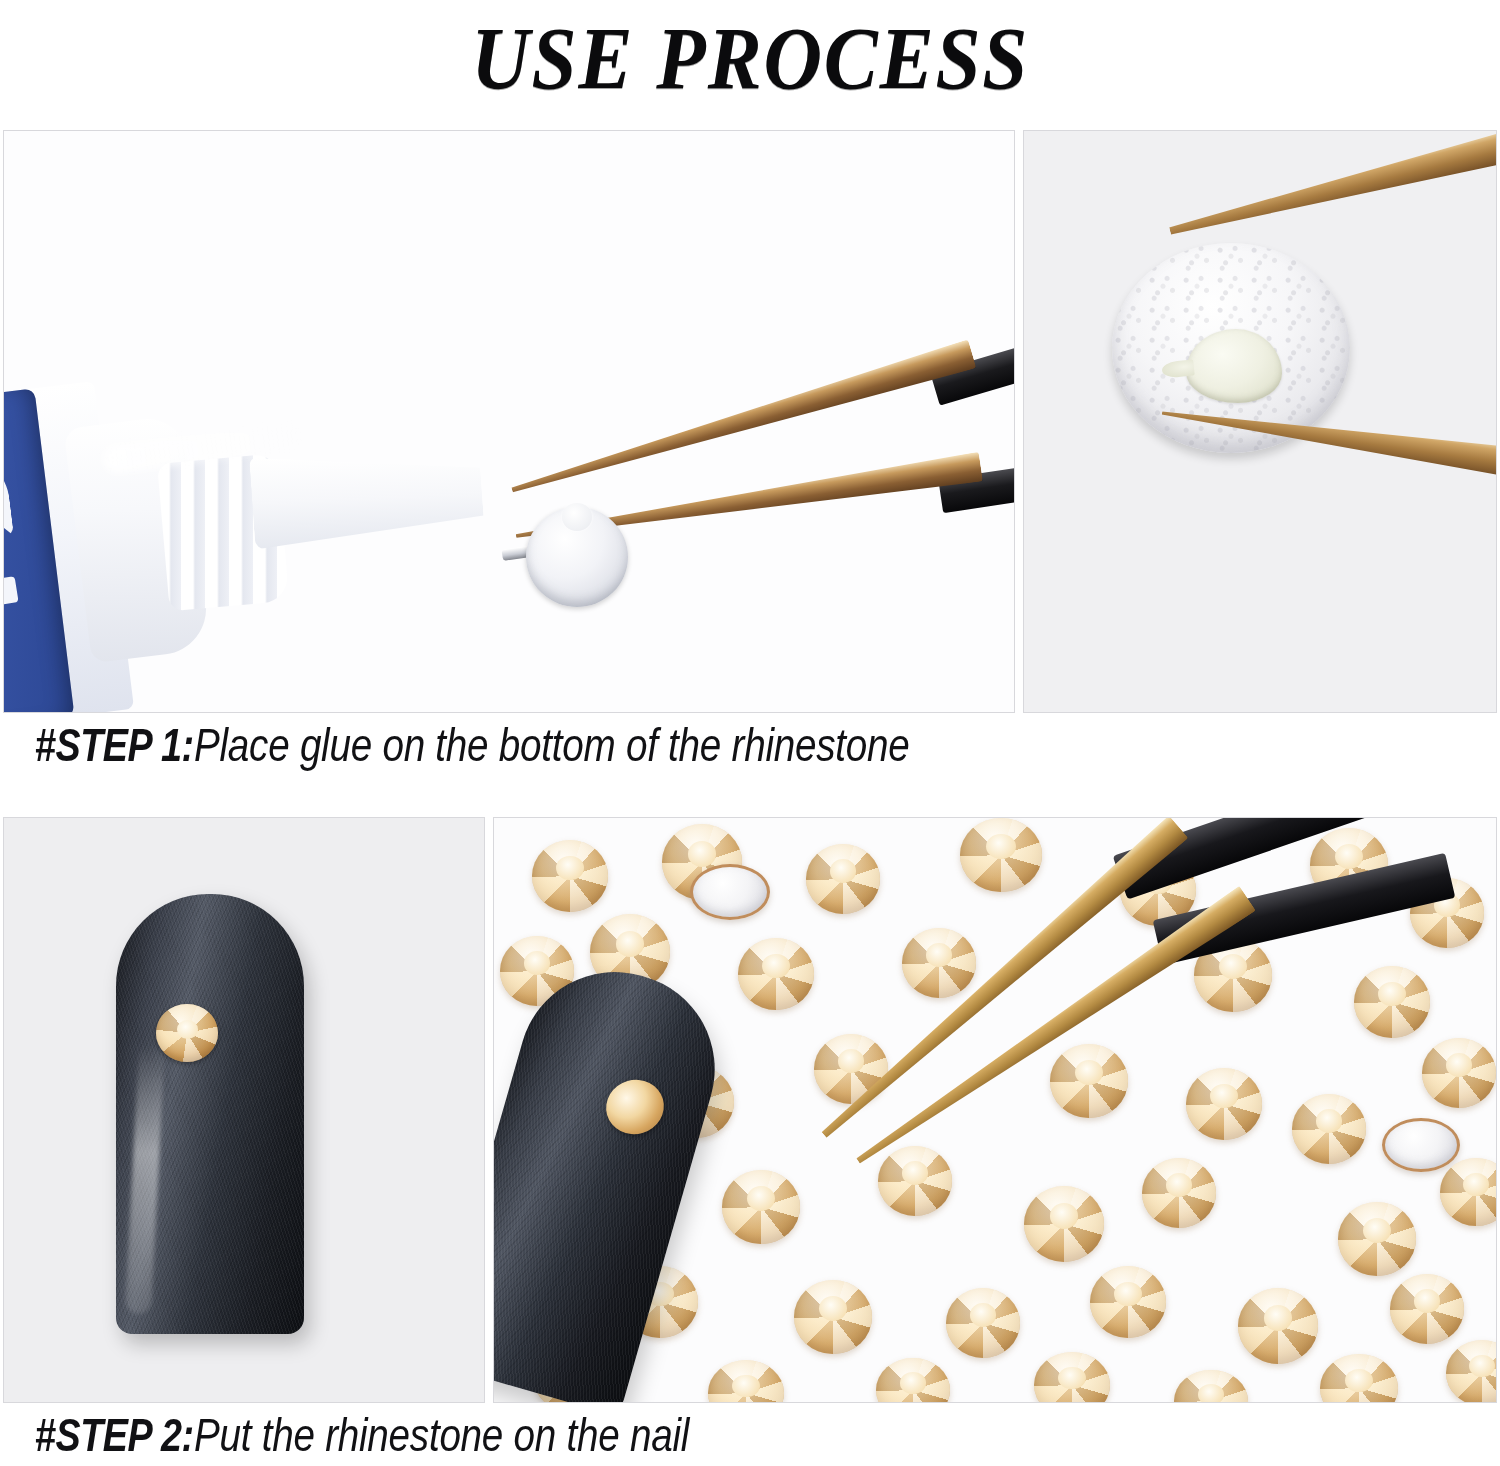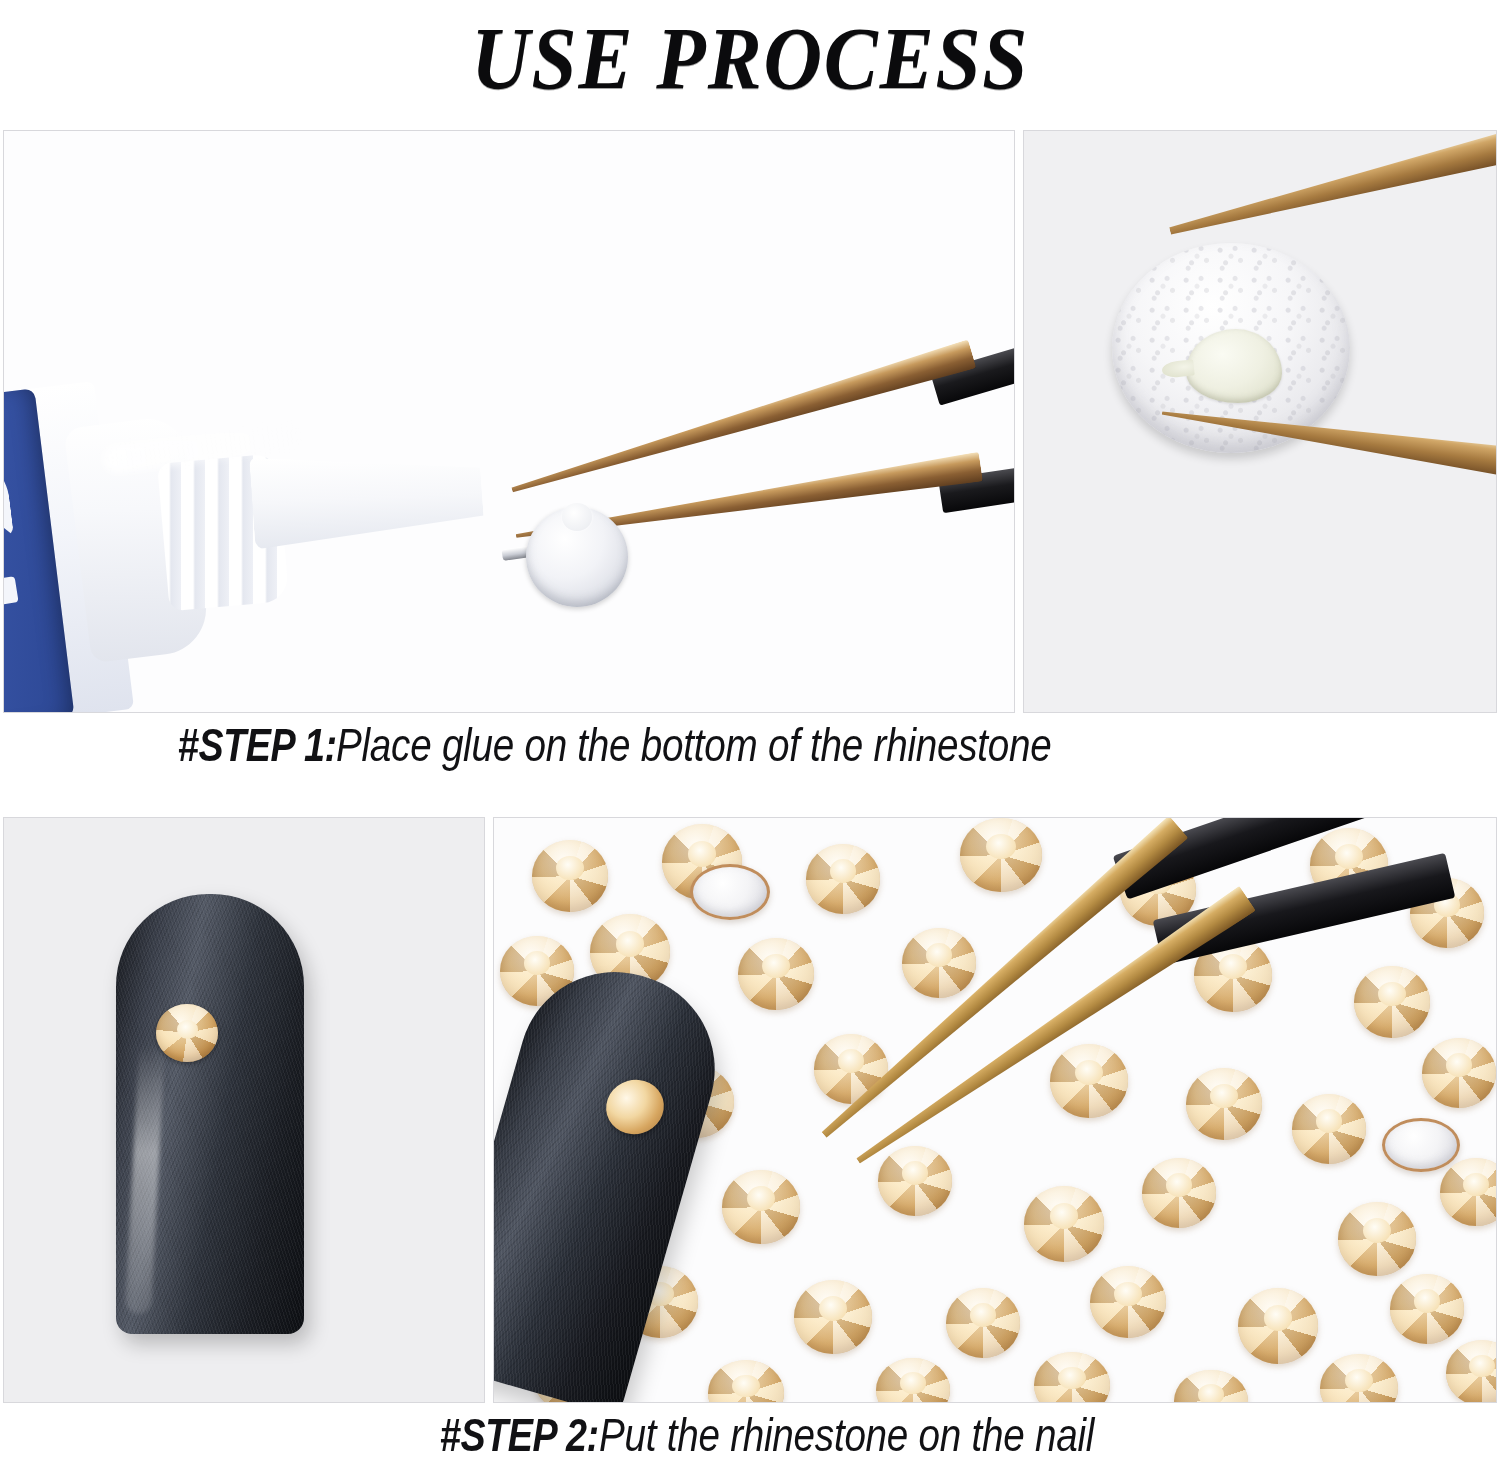--- a/index.html
+++ b/index.html
@@ -57,21 +57,21 @@
   #panel-glue      { width: 1012px; height: 100%; background:#fdfdfe; }
   #panel-backside  { width: 474px;  height: 100%; background:#f0f0f2; }
   #panel-nail      { width: 482px;  height: 100%; background:#eeeef0; }
   #panel-apply     { width: 1004px; height: 100%; background:#fcfcfd; }
 
   
   .caption {
     position: absolute;
     width: 1188px;
     left: 0;
-    text-align: right;
+    text-align: left;
     white-space: nowrap;
     color: #111114;
   }
   #caption1 { top: 718px; }
   #caption2 { top: 1408px; }
   .caption .step {
     font-family: "Liberation Sans", sans-serif;
     font-weight: bold;
     font-style: italic;
     font-size: 46px;

